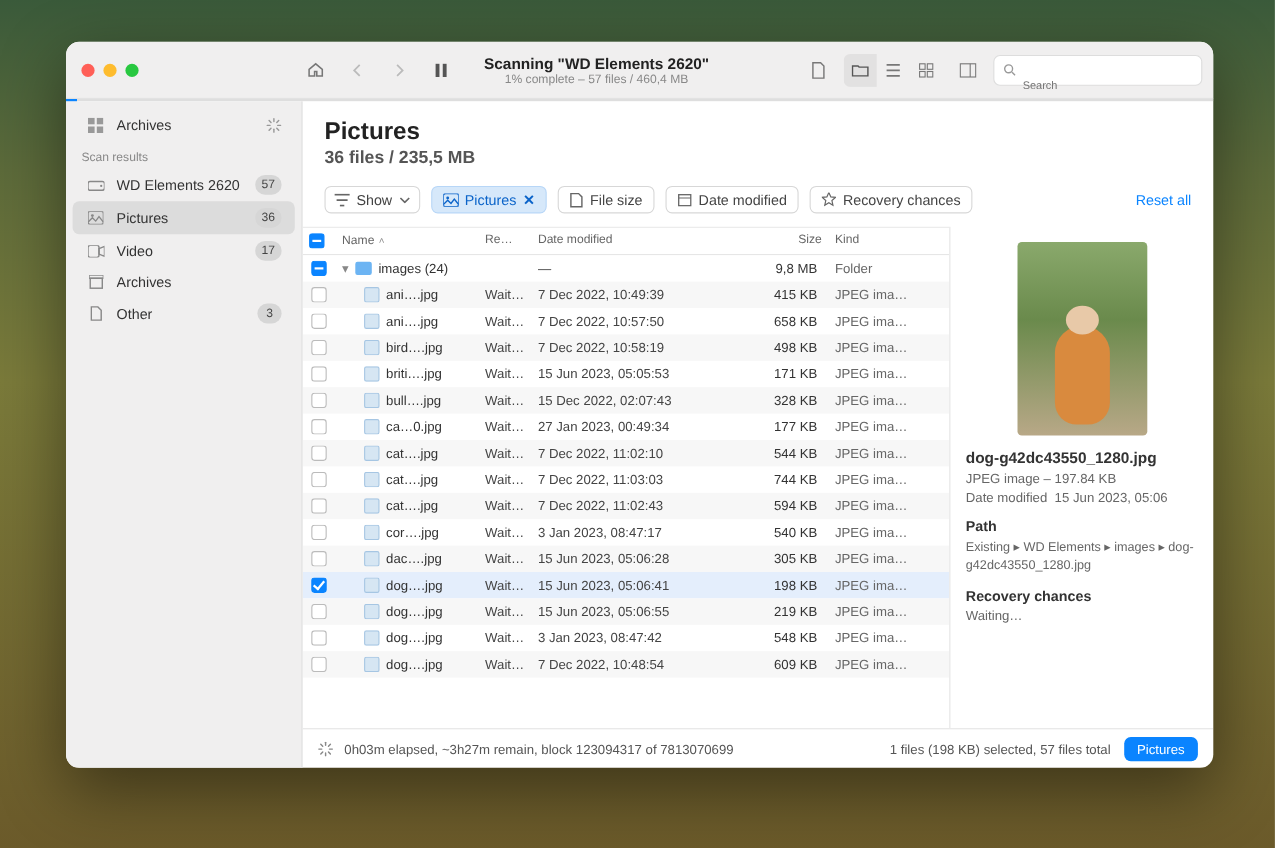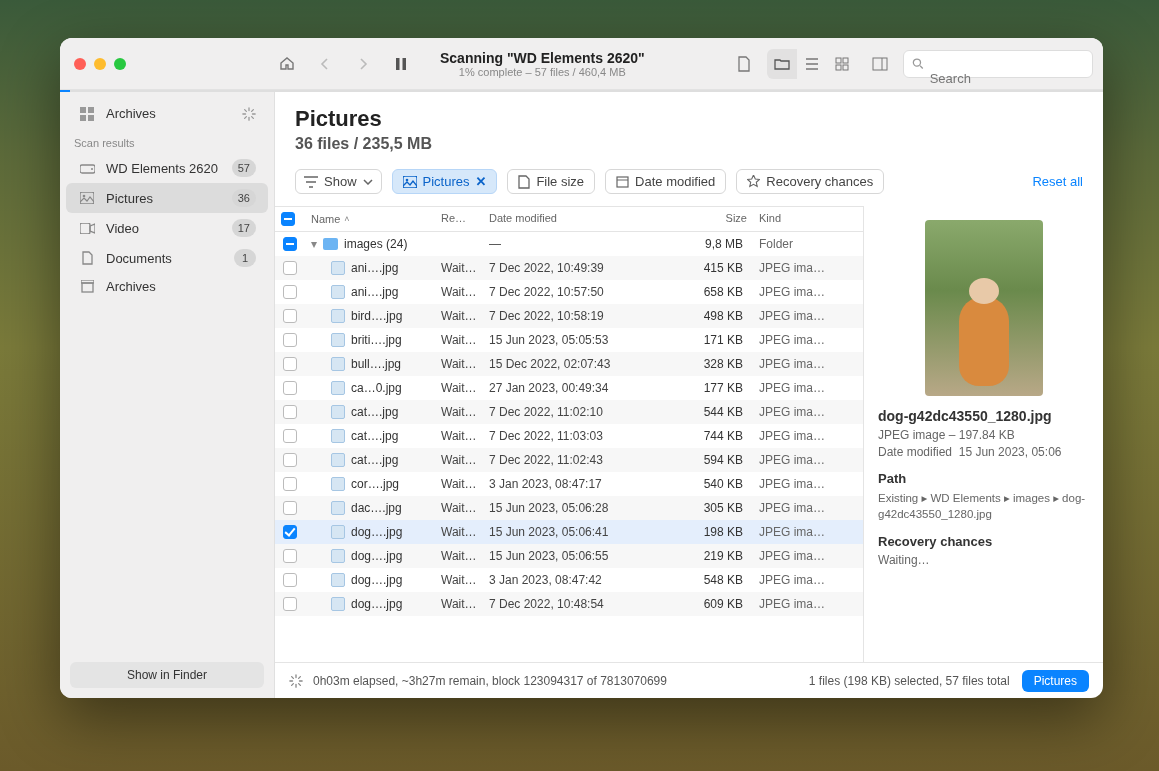--- a/index.html
+++ b/index.html
@@ -53,21 +53,21 @@
   .tb-subtitle { font-size: 11px; color: #888; }
   .tb-flex { flex: 1; }
   .viewgroup { display:flex; background: transparent; border-radius:6px; overflow:hidden; }
   .viewgroup .tb-iconbtn { border-radius:0; }
   .search {
     display: flex; align-items: center;
     background: #fff; border: 1px solid #ddd; border-radius: 6px;
     height: 28px; padding: 0 8px; width: 190px; color: #888; gap:6px;
   }
   .search input {
-    border: none; outline: none; font-size: 13px; width: 100%; background: transparent; margin-top: 29px;
+    border: none; outline: none; font-size: 10px; width: 100%; background: transparent; margin-top: 29px;
   }
   
   .scanline { height: 2px; background: #dedede; position: relative; }
   .scanline .fill { position:absolute; left:0; top:0; bottom:0; width:1%; background:#0a84ff; }
 
   
   .body { flex:1; display:flex; overflow:hidden; }
   .sidebar {
     width: 215px; background: #f0efef; border-right: 1px solid #e0e0e0;
     display:flex; flex-direction: column;
@@ -339,40 +339,37 @@
               <svg width="15" height="11" viewBox="0 0 15 11">
                 <rect x="0" y="0" width="10" height="11" rx="2" fill="none" stroke="#888" stroke-width="1.3"></rect>
                 <path d="M10 3l5-2v9l-5-2z" fill="none" stroke="#888" stroke-width="1.3"></path>
               </svg>
             </span>
             <span class="label">Video</span>
             <span class="badge">17</span>
           </div>
           <div class="sb-row">
             <span class="icon">
-              <svg width="11" height="14" viewBox="0 0 11 14">
-                <path d="M1 1h6l3 3v9H1z" fill="none" stroke="#888" stroke-width="1.3"></path>
-              </svg>
-            </span>
-            <span class="label">Documents</span>
-            <span class="badge">1</span>
-          </div>
-          <div class="sb-row">
-            <span class="icon">
               <svg width="13" height="13" viewBox="0 0 13 13">
                 <rect x="1" y="3" width="11" height="9" fill="none" stroke="#888" stroke-width="1.3"></rect>
                 <rect x="0" y="0" width="13" height="3" fill="none" stroke="#888" stroke-width="1.3"></rect>
               </svg>
             </span>
             <span class="label">Archives</span>
           </div>
-        </div>
-      <div class="sb-footer">
-        <button class="sb-footer-btn">Show in Finder</button>
-      </div>
+          <div class="sb-row">
+            <span class="icon">
+              <svg width="11" height="14" viewBox="0 0 11 14">
+                <path d="M1 1h6l3 3v9H1z" fill="none" stroke="#888" stroke-width="1.3"></path>
+              </svg>
+            </span>
+            <span class="label">Other</span>
+            <span class="badge">3</span>
+          </div>
+        </div>
     </div>
 
     <div class="main">
       <div class="main-header">
         <div class="main-title">Pictures</div>
         <div class="main-subtitle">36 files / 235,5 MB</div>
       </div>
 
       <div class="filterbar">
         <div class="filter-show">

